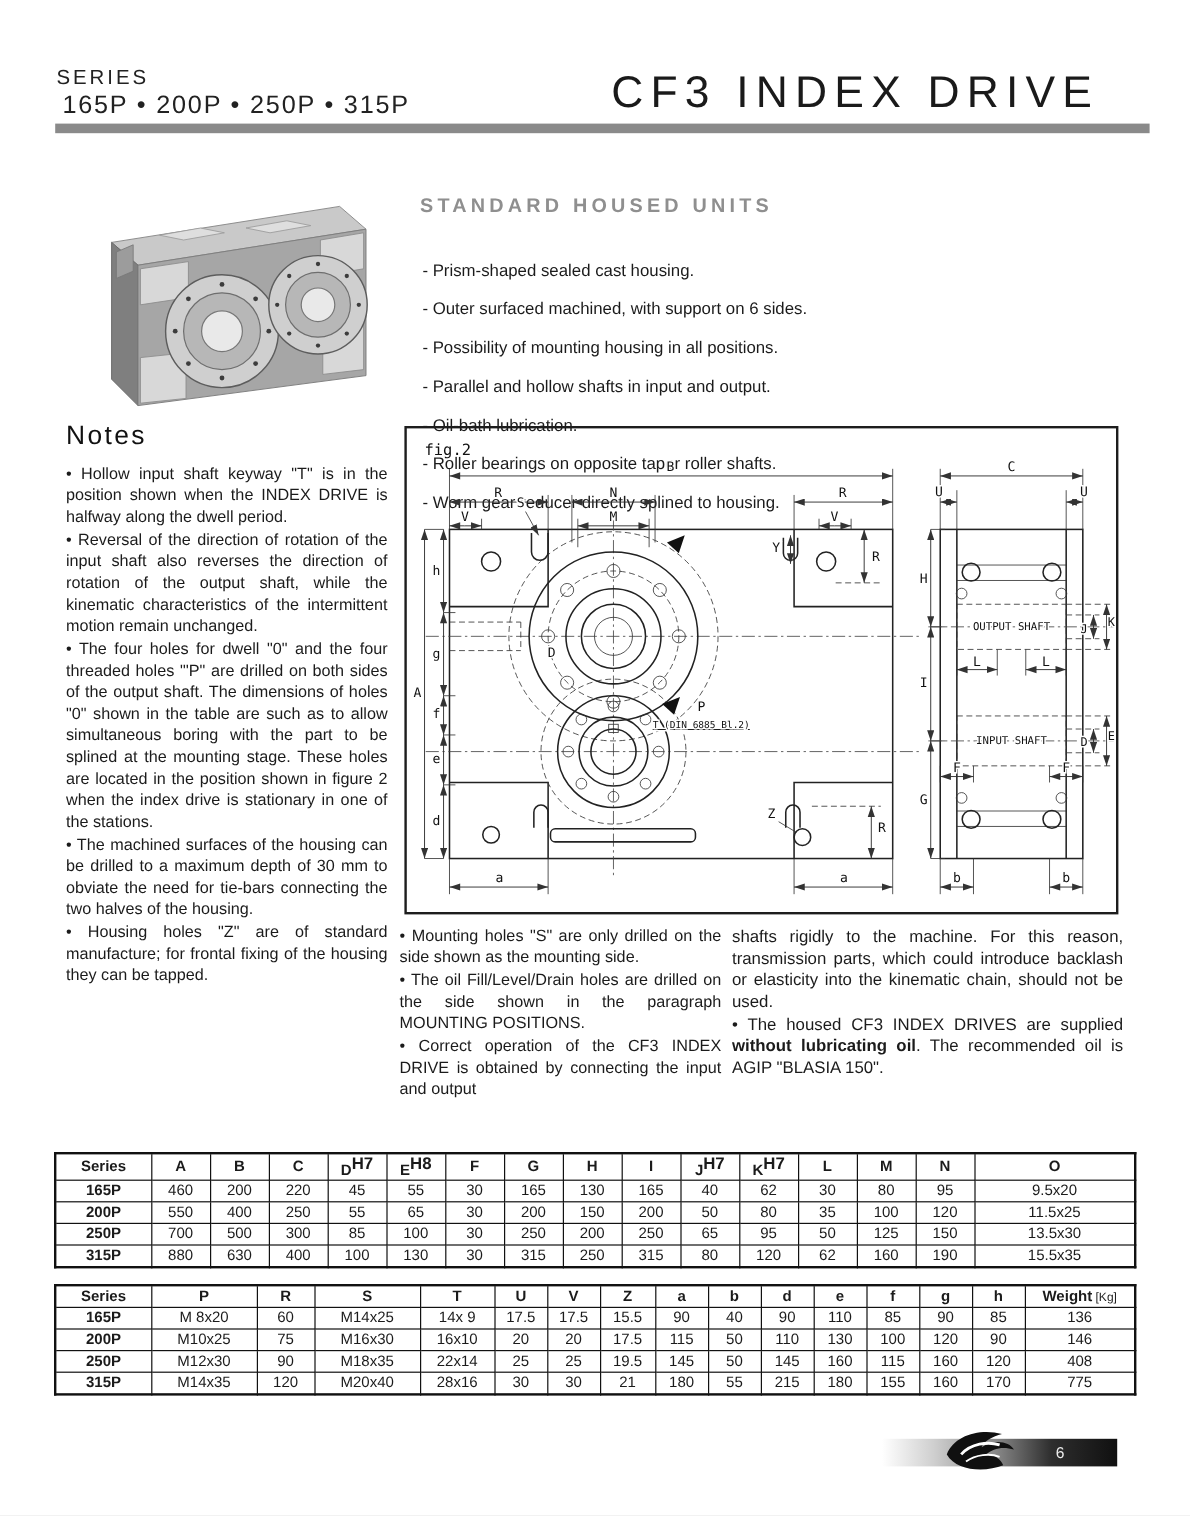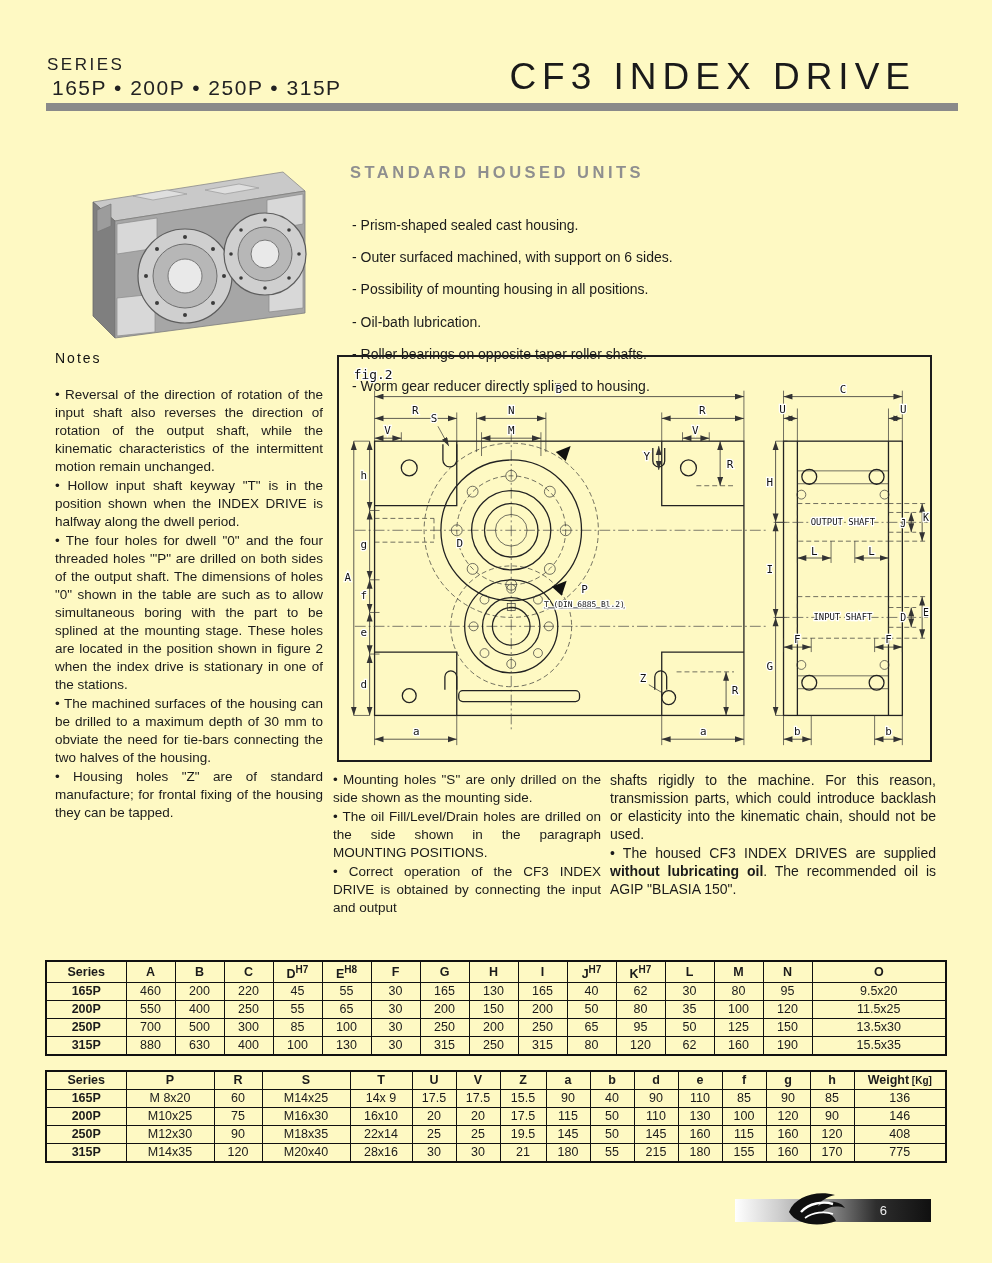--- a/index.html
+++ b/index.html
@@ -1,33 +1,33 @@
 <!DOCTYPE html>
 <html><head>
 <meta charset="utf-8">
 <style>
   html,body{margin:0;padding:0;background:#e8e8e8;}
-  .page{position:relative;width:992px;height:1263px;background:#fef9c3;margin:0 auto;
+  .page{position:relative;width:992px;height:1263px;background:#ffffff;margin:0 auto;
         font-family:"Liberation Sans",sans-serif;color:#1b1b1b;overflow:hidden;}
 
   
   .series-label{position:absolute;left:47px;top:55px;font-size:17px;letter-spacing:2.5px;color:#222;}
   .series-models{position:absolute;left:52px;top:76px;font-size:21px;letter-spacing:1.5px;color:#222;}
   .doc-title{position:absolute;right:76px;top:56px;font-size:37px;letter-spacing:6px;color:#1a1a1a;white-space:nowrap;}
   .header-bar{position:absolute;left:46px;top:103px;width:912px;height:8px;background:#8a8a8a;}
 
   
   .photo{position:absolute;left:55px;top:146px;width:268px;height:202px;}
 
   
   .shu-h{position:absolute;left:350px;top:163px;font-size:16.5px;font-weight:bold;letter-spacing:3.5px;color:#8f8f8f;margin:0;}
   .shu-list{position:absolute;left:352px;top:202px;width:600px;font-size:14px;line-height:18.2px;}
 
   
-  .notes-h{position:absolute;left:55px;top:350px;font-size:14px;font-weight:400;letter-spacing:2px;margin:0;color:#111;text-align:right;}
+  .notes-h{position:absolute;left:55px;top:350px;font-size:22px;font-weight:400;letter-spacing:2px;margin:0;color:#111;text-align:right;}
   .col p{margin:0 0 1px 0;text-align:justify;}
   .notes-col{position:absolute;left:55px;top:386px;width:268px;font-size:13.5px;line-height:18px;}
   .mid-col{position:absolute;left:333px;top:771px;width:268px;font-size:13.5px;line-height:18px;}
   .right-col{position:absolute;left:610px;top:771px;width:326px;font-size:14px;line-height:18px;}
 
   
   .fig{position:absolute;left:337px;top:355px;width:595px;height:407px;margin:0;border:2px solid #1d1d1d;box-sizing:border-box;}
   .fig svg{display:block;width:100%;height:100%;}
   .fig text{fill:#111;stroke:#fff;stroke-width:2.5px;paint-order:stroke;
             font-family:"DejaVu Sans Mono",monospace;}
@@ -39,22 +39,22 @@
   .fillb{fill:#111;stroke:none;}
 
   
   table.dims{position:absolute;left:45px;border-collapse:collapse;table-layout:fixed;width:900px;
              font-size:12.5px;border:2.5px solid #111;}
   #table1{top:960px;}
   #table2{top:1070px;}
   table.dims th,table.dims td{border:1.8px solid #111;text-align:center;padding:0 2px;height:17px;line-height:15px;white-space:nowrap;overflow:hidden;}
   table.dims th{font-weight:bold;}
   table.dims td.series{font-weight:bold;}
-  table.dims sup{font-size:10px;font-weight:bold;margin-top:24px;}
-  table.dims .unit{font-size:10px;font-weight:bold;text-align:center;}
+  table.dims sup{font-size:14px;font-weight:bold;margin-top:24px;}
+  table.dims .unit{font-size:10px;font-weight:normal;text-align:center;}
 
   
   .footer-bar{position:absolute;left:735px;top:1199px;width:196px;height:23px;
               background:linear-gradient(90deg,#ffffff 0%,#cfcfcf 22%,#8a8a8a 48%,#2e2e2e 72%,#101010 100%);}
   .footer-bar .logo{position:absolute;left:48px;top:-11px;width:66px;height:40px;}
   .pageno{position:absolute;right:44px;top:4px;color:#ededed;font-size:13px;}
 </style>
 </head>
 <body>
 
@@ -109,29 +109,30 @@
           <circle cx="186" cy="84" r="1.8"></circle>
       </g>
     </svg>
   </div>
 
   <h2 class="shu-h">STANDARD HOUSED UNITS</h2>
   <div class="shu-list" id="shu-list">
       <p>- Prism-shaped sealed cast housing.</p>
       <p>- Outer surfaced machined, with support on 6 sides.</p>
       <p>- Possibility of mounting housing in all positions.</p>
+      <p>- Parallel and hollow shafts in input and output.</p>
       <p>- Oil-bath lubrication.</p>
       <p>- Roller bearings on opposite taper roller shafts.</p>
       <p>- Worm gear reducer directly splined to housing.</p>
     </div>
 
   <h3 class="notes-h">Notes</h3>
   <div class="col notes-col" id="notes-col">
+      <p>• Hollow input shaft keyway "T" is in the position shown when the INDEX DRIVE is halfway along the dwell period.</p>
       <p>•  Reversal of the direction of rotation of the input shaft also reverses the direction of rotation of the output shaft, while the kinematic characteristics of the intermittent motion remain unchanged.</p>
-      <p>• Hollow input shaft keyway "T" is in the position shown when the INDEX DRIVE is halfway along the dwell period.</p>
       <p>• The four holes for dwell "0" and the four threaded holes "'P" are drilled on both sides of the output shaft. The dimensions of holes "0" shown in the table are such as to allow simultaneous boring with the part to be splined at the mounting stage. These holes are located in the position shown in figure 2 when the index drive is stationary in one of the stations.</p>
       <p>• The machined surfaces of the housing can be drilled to a maximum depth of 30 mm to obviate the need  for tie-bars connecting the two halves of the housing.</p>
       <p>•  Housing holes "Z" are of standard manufacture; for frontal fixing of the housing they can be tapped.</p>
     </div>
 
   <figure class="fig">
     <svg viewBox="0 0 595 407">
       <defs>
         <marker id="ma" markerWidth="10" markerHeight="8" refX="9" refY="3" orient="auto" markerUnits="userSpaceOnUse">
           <path d="M0,0L9,3L0,6Z" fill="#333"></path>

